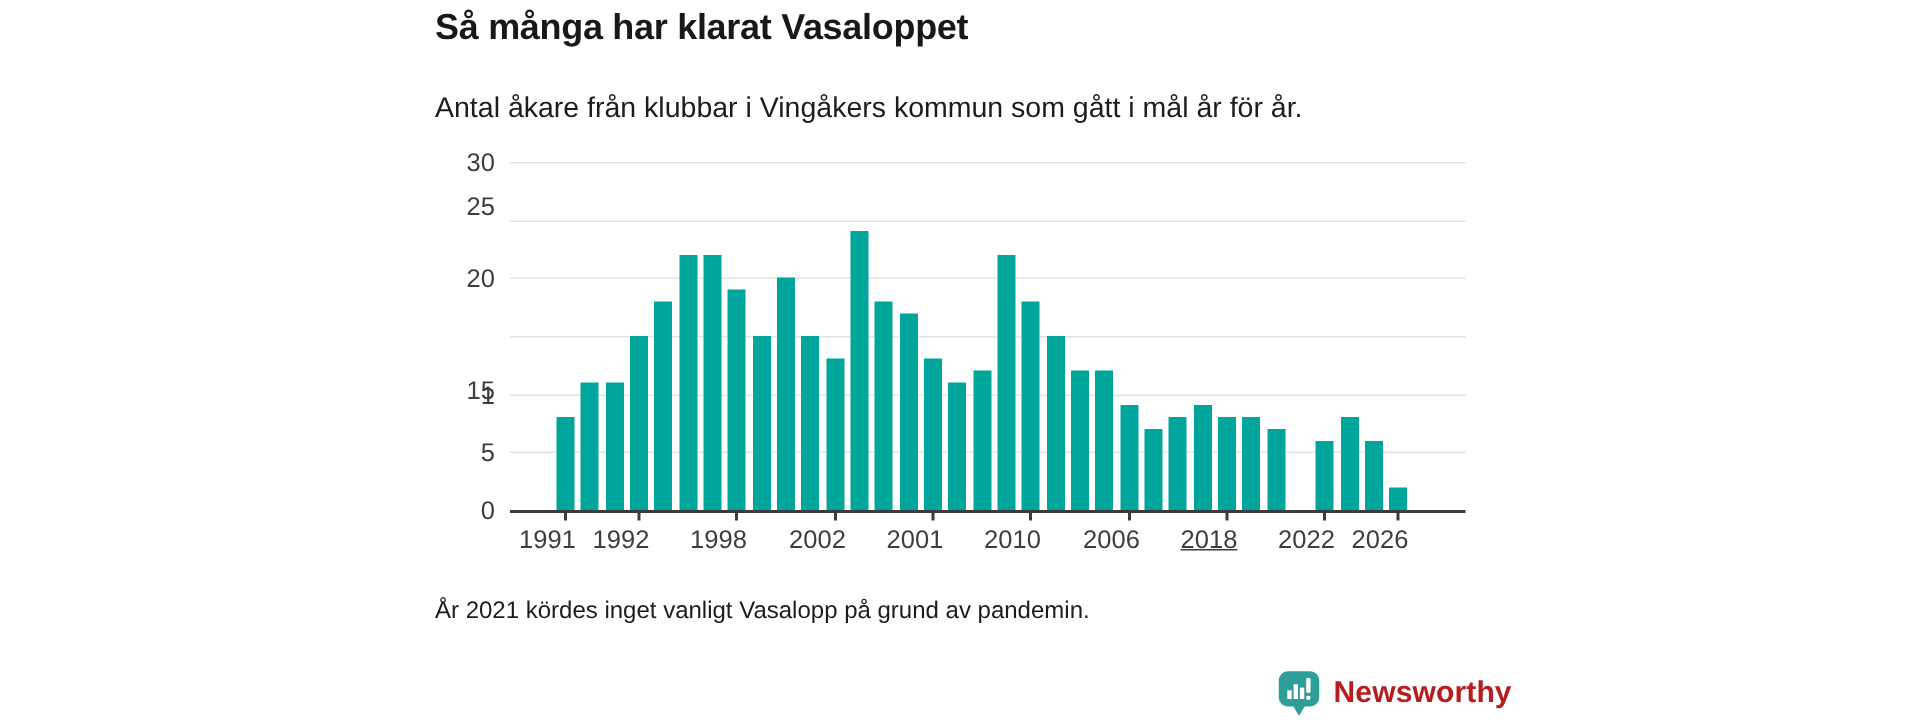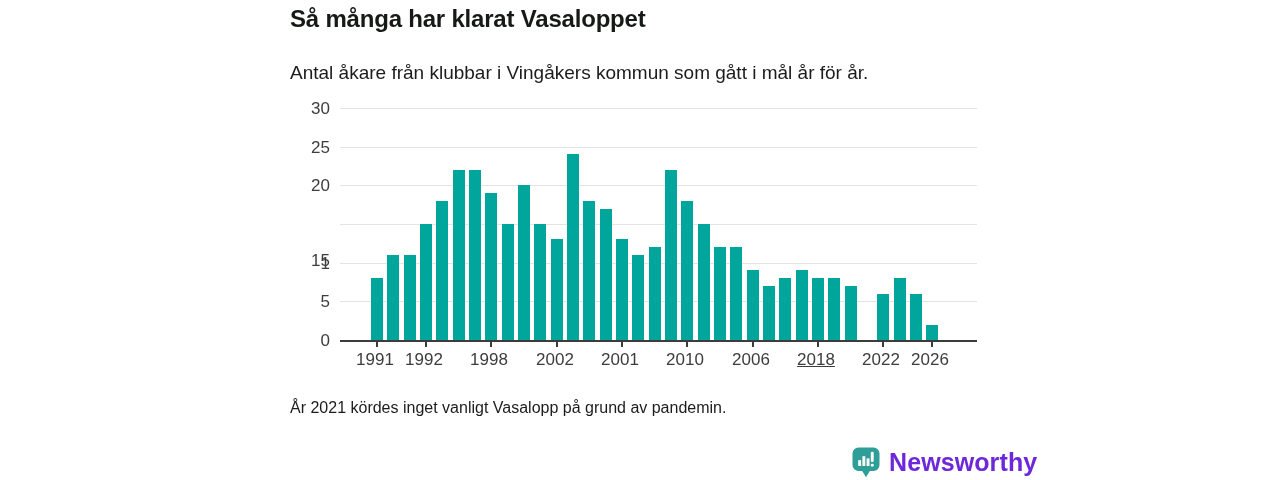--- a/index.html
+++ b/index.html
@@ -32,53 +32,53 @@
     position: absolute; top: 234px; width: 2px; height: 5px; background: #3c3c3c;
   }
   .y-labels {
     position: absolute; left: 288px; top: 108px; width: 42px; height: 233px;
   }
   .y-label {
     position: absolute; right: 0; width: 100%; text-align: right;
     font-size: 17px; color: #3d3d3d; line-height: 20px;
   }
   .x-labels {
-    position: absolute; left: 338px; top: 350px; width: 637px; height: 22px;
+    position: absolute; left: 328px; top: 350px; width: 637px; height: 22px;
   }
   .x-label {
     position: absolute; width: 64px; text-align: center;
     font-size: 17px; color: #3d3d3d;
   }
 
   .footnote {
     position: absolute; left: 290px; top: 399px;
     font-size: 16px; color: #1c1c1c;
   }
 
   .logo {
     position: absolute; left: 852px; top: 447px;
     display: flex; align-items: center; gap: 9px;
   }
   .logo-text {
-    font-size: 25px; font-weight: 600; color: #6d28d9; letter-spacing: 0.1px;
+    font-size: 20px; font-weight: 600; color: #b91c1c; letter-spacing: 0.1px;
   }
 </style>
 </head>
 <body>
 
 <div class="title">Så många har klarat Vasaloppet</div>
 <div class="subtitle">Antal åkare från klubbar i Vingåkers kommun som gått i mål år för år.</div>
 
 <div class="y-labels" id="ylabels">
     <div class="y-label" style="top: 223px;">0</div>
     <div class="y-label" style="top: 184px;">5</div>
     <div class="y-label" style="top: 146px;">1</div>
     <div class="y-label" style="top: 107px; margin-top: 36px;">15</div>
     <div class="y-label" style="top: 68px;">20</div>
-    <div class="y-label" style="top: 30px;">25</div>
+    <div class="y-label" style="top: 20px;">25</div>
     <div class="y-label" style="top: -9px;">30</div>
   </div>
 
 <div class="plot" id="plot">
     <div class="gridline" style="top: 0px;"></div>
     <div class="gridline" style="top: 39px;"></div>
     <div class="gridline" style="top: 77px;"></div>
     <div class="gridline" style="top: 116px;"></div>
     <div class="gridline" style="top: 155px;"></div>
     <div class="gridline" style="top: 193px;"></div>

